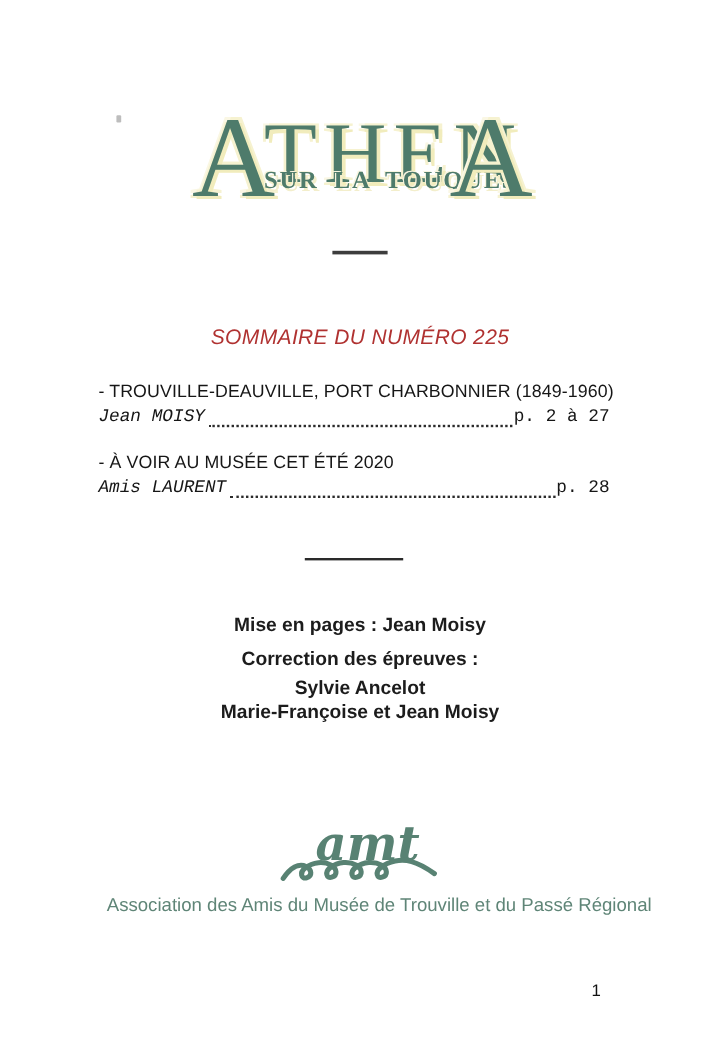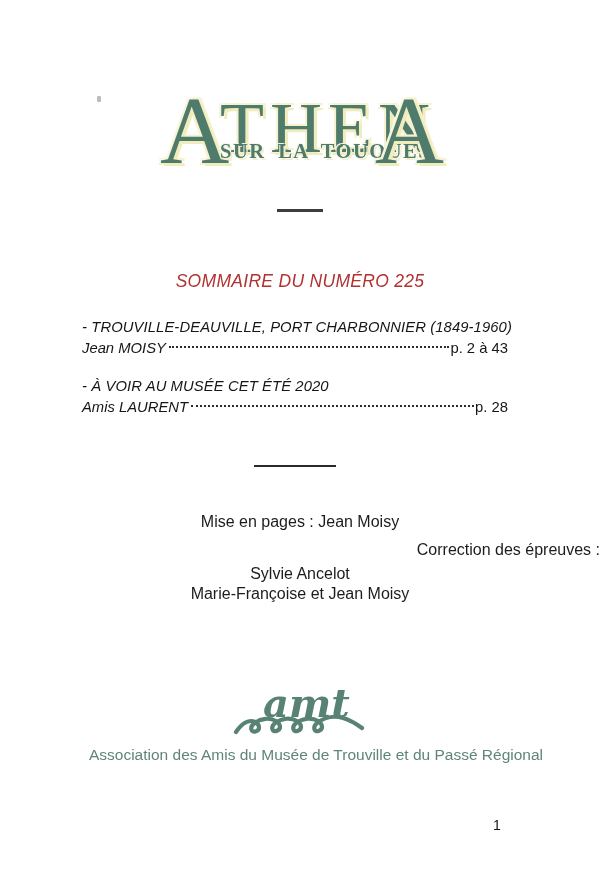--- a/index.html
+++ b/index.html
@@ -45,33 +45,33 @@
     text-align:center;font-size:17px;color:#141414;letter-spacing:.2px;
   }
   .rule-1{position:absolute;left:277px;top:209px;width:46px;height:0;border-top:3px solid #3d3d3d;}
 
   
   .sommaire-heading{
     position:absolute;left:0;right:0;top:271px;
     text-align:center;font-size:17.5px;color:#b03231;letter-spacing:.3px;font-style:italic;
   }
   .toc{position:absolute;left:82px;top:317px;width:426px;font-size:14.8px;color:#161616;}
-  .toc-title{white-space:nowrap;line-height:21px;letter-spacing:.1px;font-style:italic;}
-  .toc-row{display:flex;align-items:center;line-height:21px;}
+  .toc-title{white-space:nowrap;line-height:21px;letter-spacing:.1px;}
+  .toc-row{display:flex;align-items:flex-end;line-height:21px;font-family:Liberation Mono, monospace;}
   .toc-author{font-style:italic;white-space:nowrap;}
   .leader{flex:1 1 auto;border-bottom:2px dotted #2b2b2b;margin:0 1px 3px 3px;min-width:20px;}
   .toc-pages{white-space:nowrap;}
   .toc-entry + .toc-entry{margin-top:17px;}
 
   .rule-2{position:absolute;left:254px;top:465px;width:82px;height:0;border-top:2.5px solid #2a2a2a;}
 
   
-  .credits{position:absolute;left:0;right:0;top:512px;text-align:center;font-size:16px;color:#1c1c1c;}
+  .credits{position:absolute;left:0;right:0;top:512px;text-align:center;font-size:16px;color:#1c1c1c;font-weight:bold;}
   .credits .c1{margin-bottom:8px;line-height:20px;}
-  .credits .c2{margin-bottom:4px;line-height:20px;text-align:right;}
+  .credits .c2{margin-bottom:4px;line-height:20px;}
   .credits .c3,.credits .c4{line-height:20px;}
 
   
   .logo-wrap{position:absolute;left:0;right:0;top:682px;text-align:center;text-decoration:underline;}
   .footer-text{
     position:absolute;left:0;right:0;top:743px;
     text-align:center;font-size:15.5px;line-height:23px;color:#5f8577;padding-left:32px;
   }
   .pagenum{position:absolute;left:493px;top:817px;font-size:14px;color:#111;}
 </style>
@@ -94,21 +94,21 @@
   <div class="rule-1"></div>
 
   <div class="sommaire-heading">SOMMAIRE DU NUMÉRO 225</div>
 
   <div class="toc">
     <div class="toc-entry">
       <div class="toc-title">- TROUVILLE-DEAUVILLE, PORT CHARBONNIER (1849-1960)</div>
       <div class="toc-row">
         <span class="toc-author">Jean MOISY</span>
         <span class="leader"></span>
-        <span class="toc-pages">p. 2 à 43</span>
+        <span class="toc-pages">p. 2 à 27</span>
       </div>
     </div>
     <div class="toc-entry">
       <div class="toc-title">- À VOIR AU MUSÉE CET ÉTÉ 2020</div>
       <div class="toc-row">
         <span class="toc-author">Amis LAURENT</span>
         <span class="leader"></span>
         <span class="toc-pages">p. 28</span>
       </div>
     </div>

